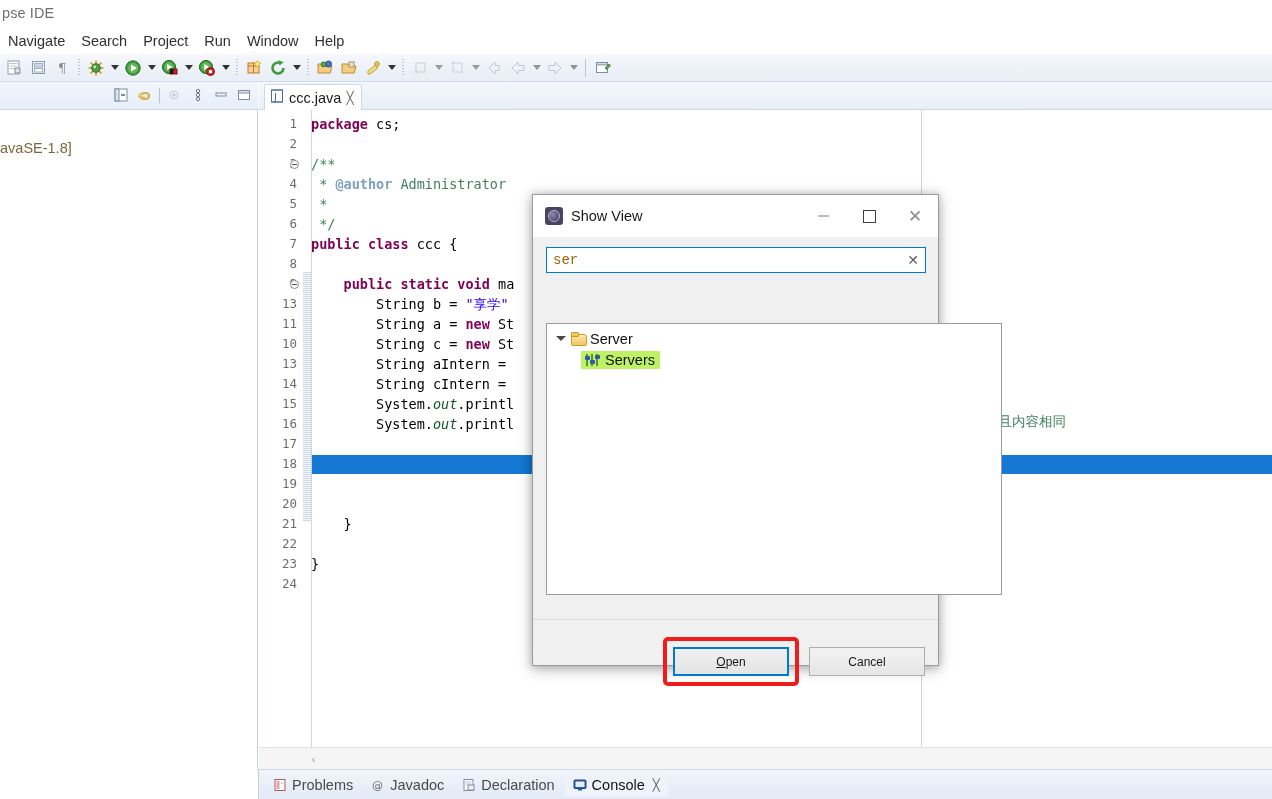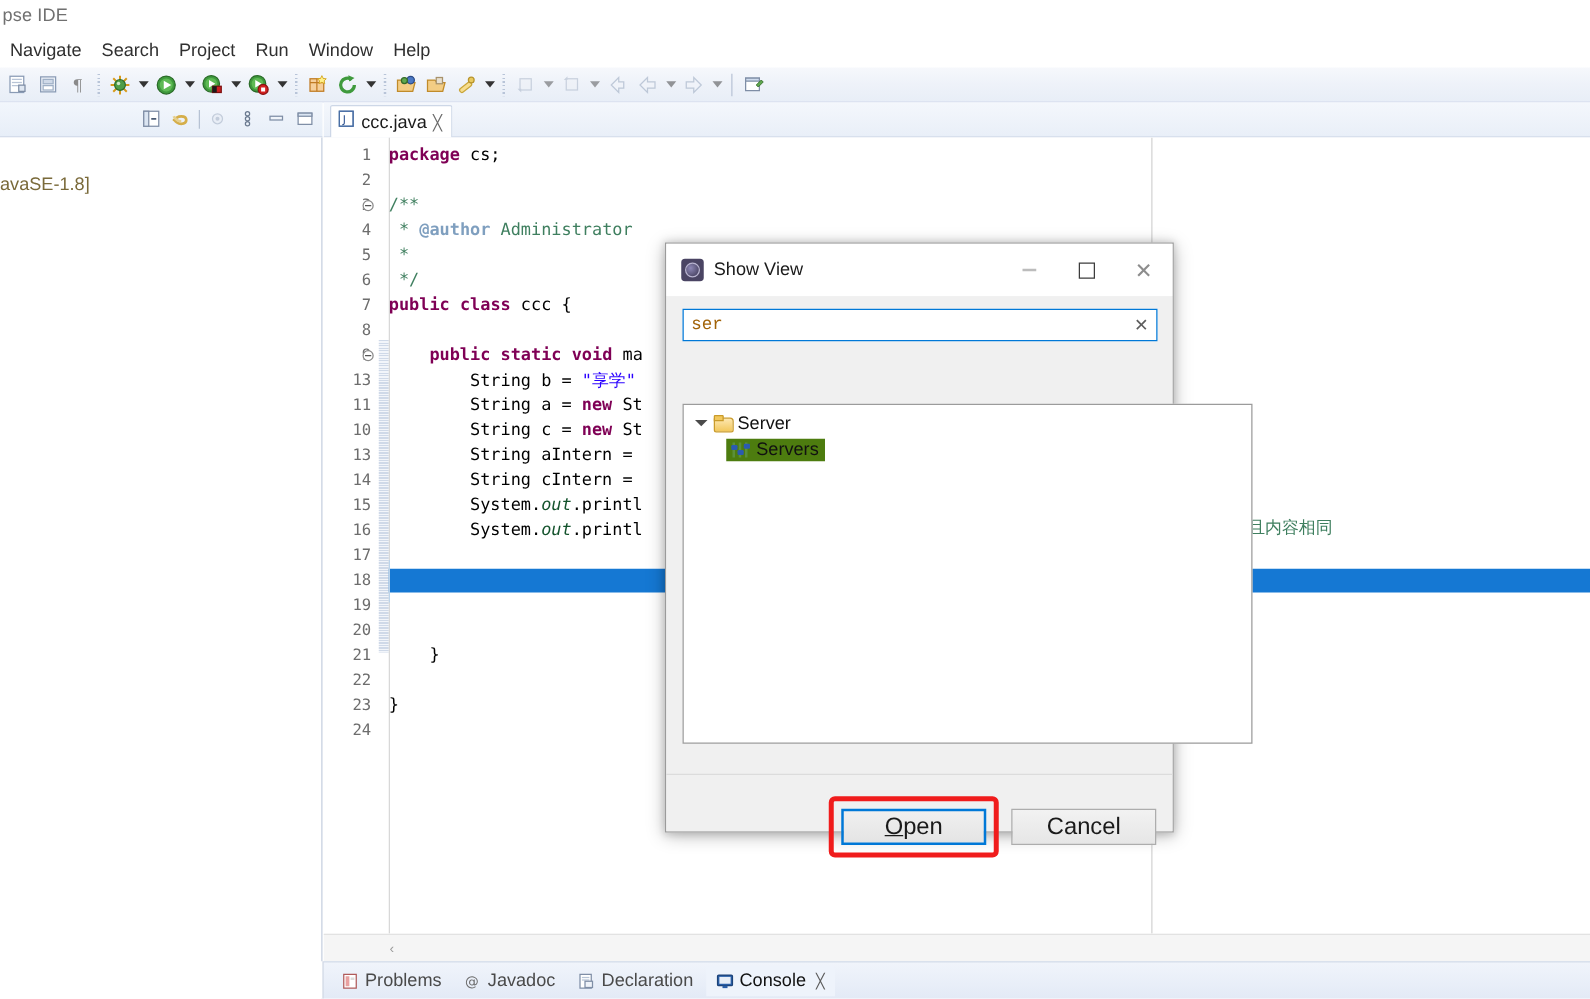--- a/index.html
+++ b/index.html
@@ -324,21 +324,21 @@
   .servers-ic i:nth-child(1){ left: 2px; }
   .servers-ic i:nth-child(2){ left: 7px; }
   .servers-ic i:nth-child(3){ left: 12px; }
   .servers-ic b {
     position: absolute; width: 5px; height: 4px; background: #2b5bb0; border-radius:1px;
   }
   .servers-ic b:nth-child(4){ left: 0.5px; top: 3px; }
   .servers-ic b:nth-child(5){ left: 5.5px; top: 7px; }
   .servers-ic b:nth-child(6){ left: 10.5px; top: 2px; }
   .tree-row .lbl.selected {
-    background: #4d7c0f; padding: 1px 5px 1px 3px;
+    background: #bef264; padding: 1px 5px 1px 3px;
   }
 
   .dlg-sep {
     position: absolute; left: 0; top: 382px; width: 405px; height: 1px;
     background: #dcdcdc;
   }
   .btn-row {
     position: absolute; right: 13px; top: 400px;
     display: flex; align-items: center; gap: 10px;
   }
@@ -346,21 +346,21 @@
     position: relative;
     padding: 6px;
     border: 4px solid #f01c1c;
     border-radius: 5px;
   }
   .btn {
     width: 116px; height: 29px;
     background: linear-gradient(to bottom, #f2f2f2, #e6e6e6);
     border: 1px solid #adadad;
     display: flex; align-items: center; justify-content: center;
-    font-size: 19px; color: #1a1a1a;
+    font-size: 12px; color: #1a1a1a;
   }
   .btn.focus {
     border: 2px solid #0078d7;
     background: linear-gradient(to bottom, #f0f0f0, #e4e4e4);
   }
   .btn u { text-decoration: underline; }
 </style>
 </head>
 <body>
 

